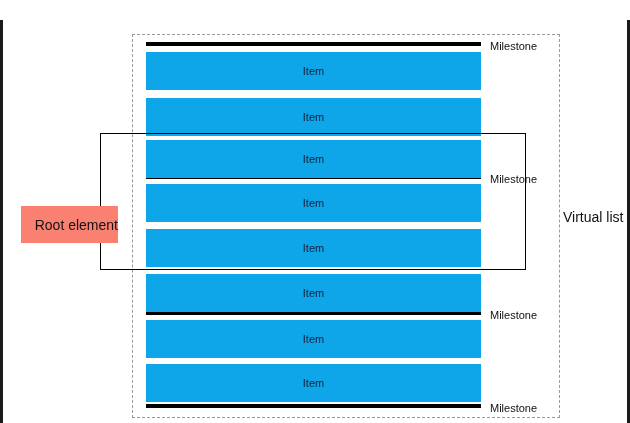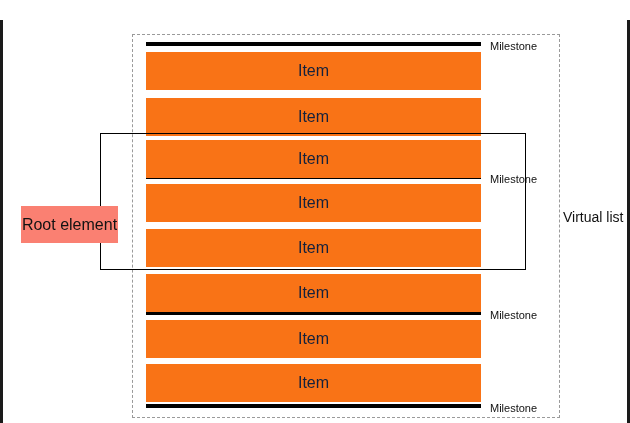--- a/index.html
+++ b/index.html
@@ -48,36 +48,36 @@
   
   .root-box {
     position: absolute;
     left: 18px;
     top: 186px;
     width: 97px;
     height: 37px;
     background: #fa8072;
     display: flex;
     align-items: center;
-    justify-content: center;
-    font-size: 16px;
+    justify-content: flex-end;
+    font-size: 14px;
     color: #121212;
     box-sizing: border-box;
   }
 
   
   .item {
     position: absolute;
     left: 143px;
     width: 335px;
-    background: #f97316;
+    background: #0ea5e9;
     display: flex;
     align-items: center;
     justify-content: center;
-    font-size: 16px;
+    font-size: 11px;
     color: #14213d;
     box-sizing: border-box;
   }
 
   
   .milestone-line {
     position: absolute;
     left: 143px;
     width: 335px;
     height: 4px;

